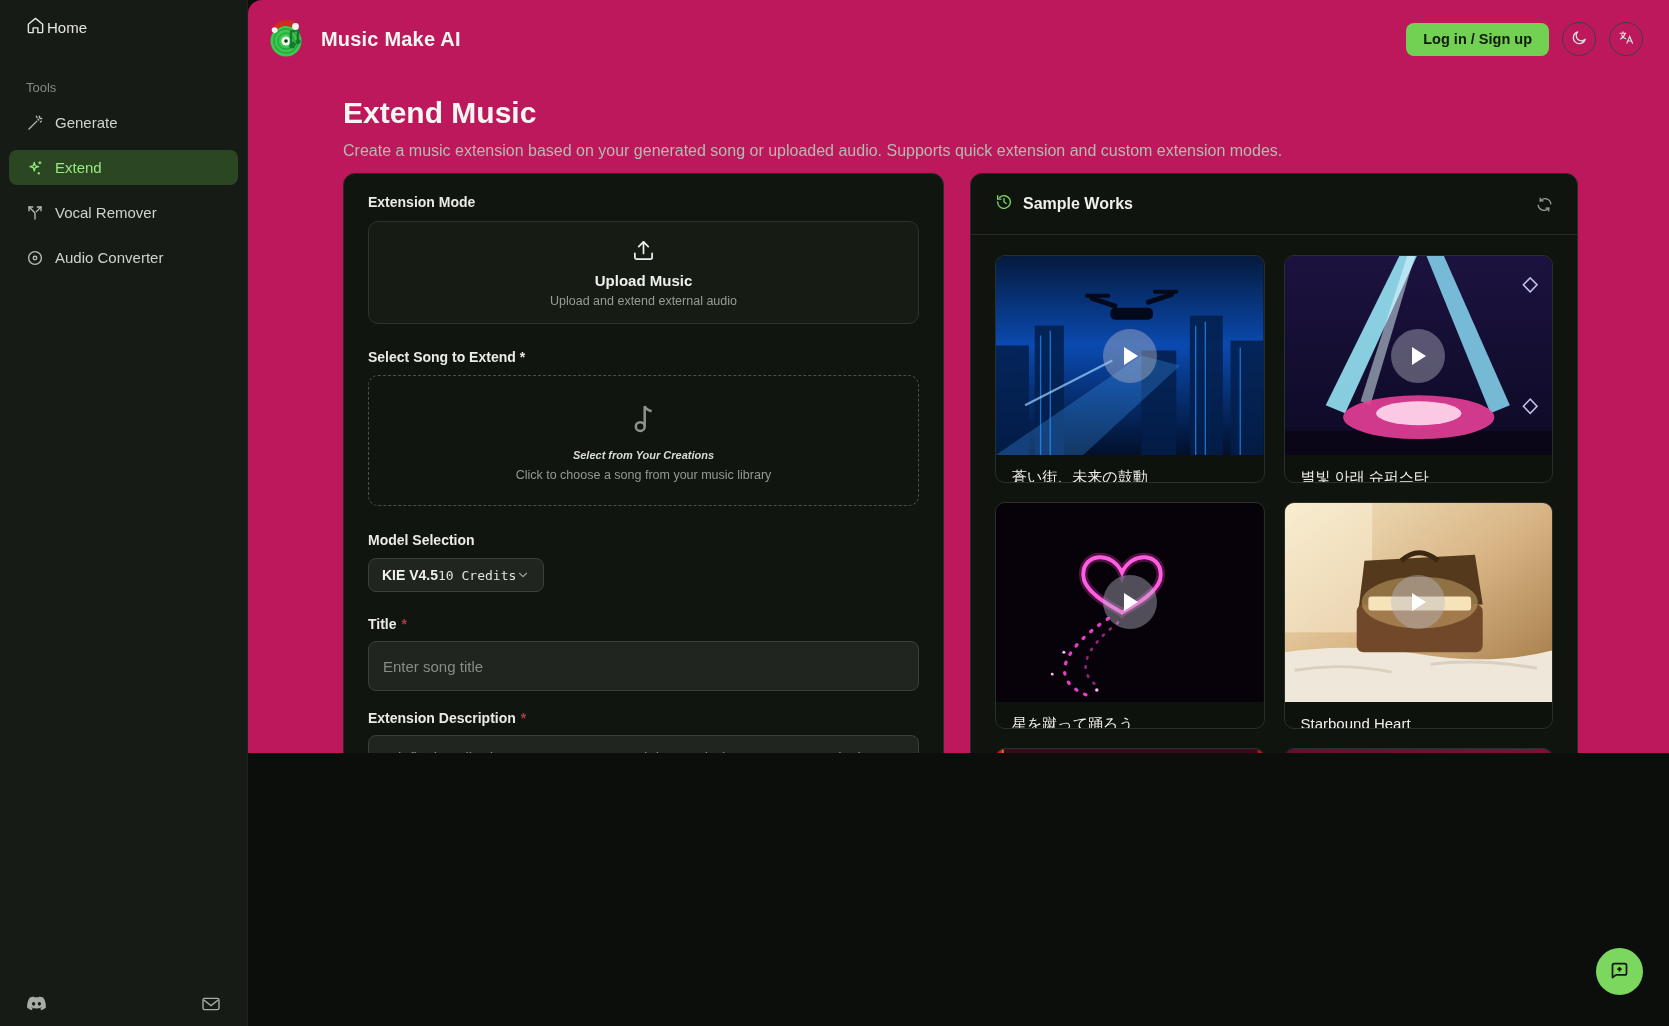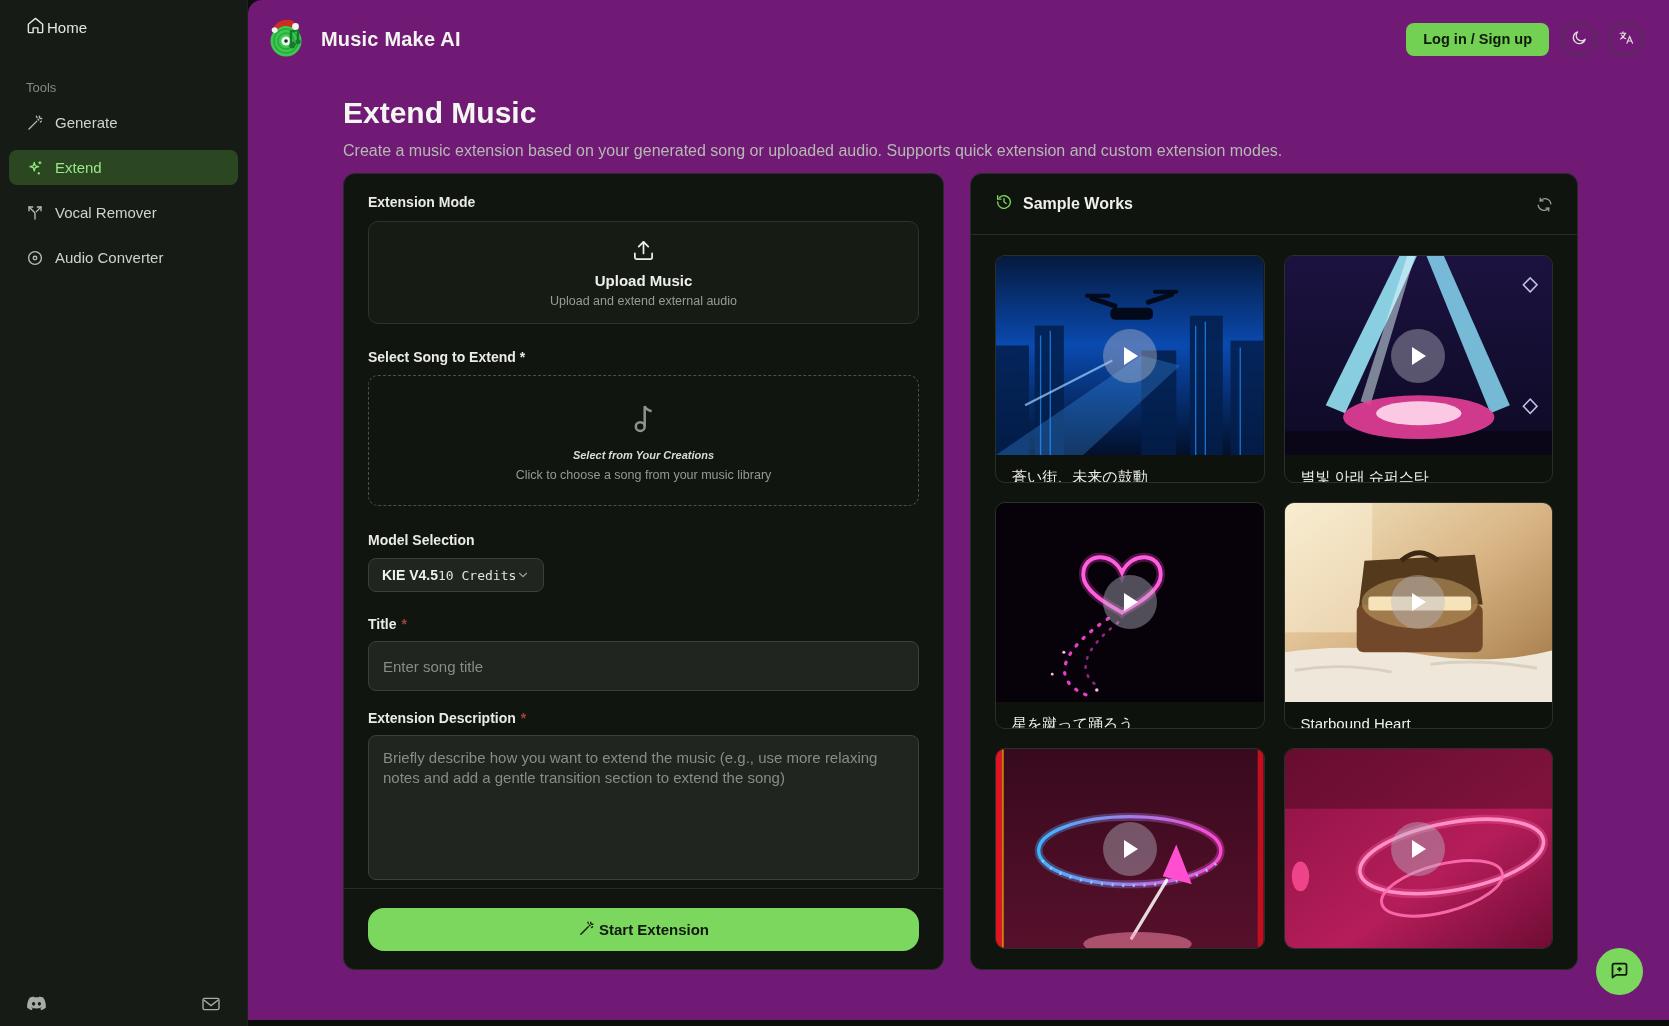--- a/index.html
+++ b/index.html
@@ -17,22 +17,22 @@
   .side-item { display:flex; align-items:center; gap:11px; height:35px; padding:0 17px;
                border-radius:8px; font-size:15px; color:#ced3cc; cursor:pointer; }
   .side-item .si { display:flex; color:#b6bcb4; }
   .side-item.active { background:#2b4722; color:#98e884; }
   .side-item.active .si { color:#8ee87d; }
   .side-bottom { position:absolute; left:0; right:0; bottom:14px; display:flex;
                  justify-content:space-between; padding:0 26px; color:#a8aea6; }
   .side-bottom .sb { cursor:pointer; display:flex; }
 
   
-  .main { position:absolute; left:248px; top:0; width:1421px; height:1020px;
-          background:#701a75; border-top-left-radius:14px; overflow:hidden; }
+  .main { position:absolute; left:248px; top:0; width:1421px; height:753px;
+          background:#be185d; border-top-left-radius:14px; overflow:hidden; }
   .topbar { height:78px; display:flex; align-items:center; padding:0 26px 0 18px; }
   .brand { display:flex; align-items:center; gap:9px; }
   .brand-name { font-size:20px; font-weight:bold; color:#f2f4f0; letter-spacing:.2px; }
   .top-actions { margin-left:auto; display:flex; align-items:center; gap:13px; }
   .login-btn { background:#72d052; color:#10190d; border:none; border-radius:8px;
                height:33px; padding:0 17px; font-size:14.5px; font-weight:bold;
                font-family:"Liberation Sans",sans-serif; cursor:pointer; }
   .round-btn { width:34px; height:34px; border-radius:50%; border:1px solid #3a403a;
                background:transparent; display:flex; align-items:center; justify-content:center;
                cursor:pointer; color:#dde1db; }

